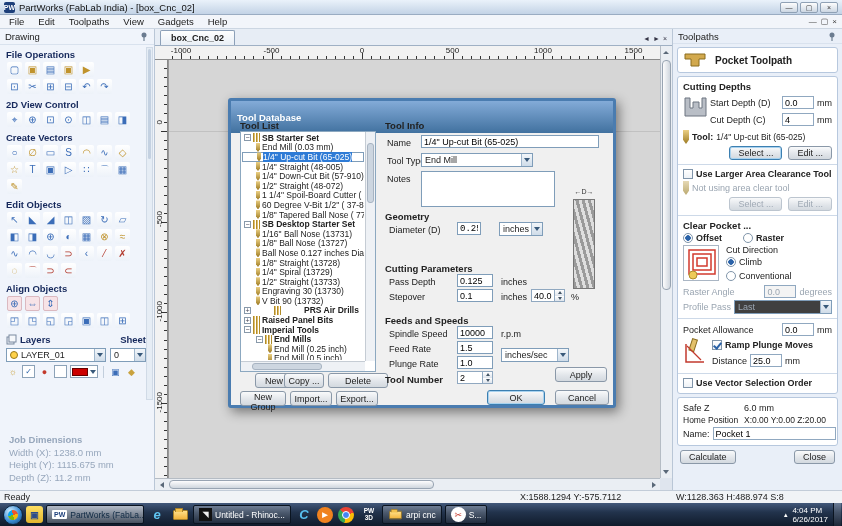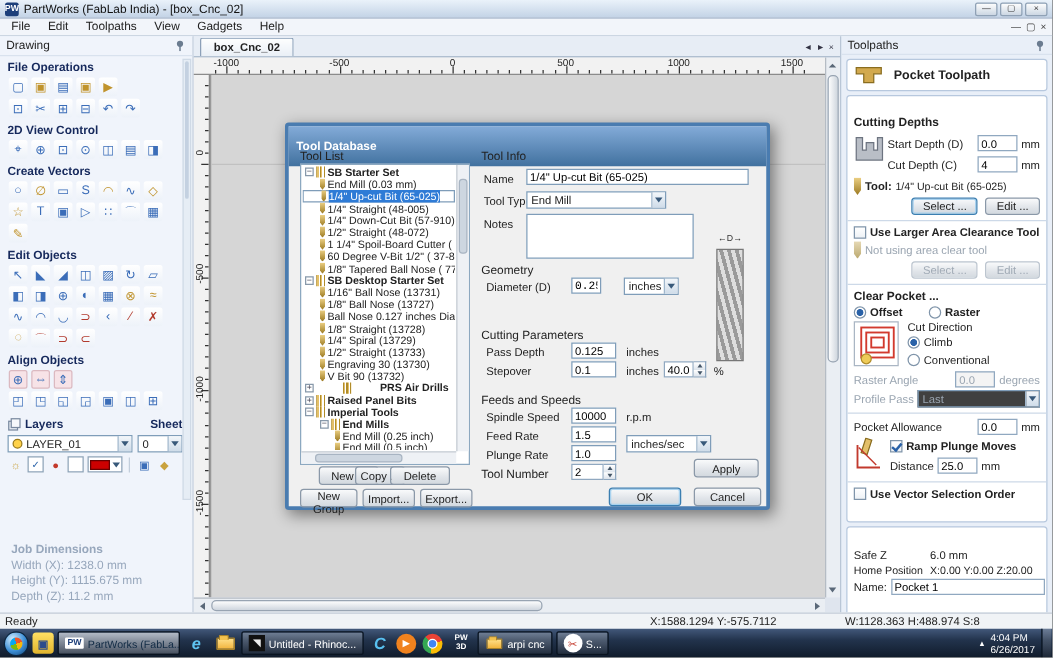--- a/index.html
+++ b/index.html
@@ -82,21 +82,21 @@
   .tri{width:0;height:0;border:3px solid transparent}
   .tri.up{border-bottom:4px solid #5a6troid;border-bottom-color:#5a6878;margin-top:-2px}
   .tri.down{border-top:4px solid #5a6878;margin-bottom:-2px}
   .tri.left{border-right:4px solid #5a6878;margin-left:-2px}
   .tri.right{border-left:4px solid #5a6878;margin-right:-2px}
 
   
   .tp{position:absolute;right:0;top:29px;width:170px;bottom:36px;background:#e9eff8;border-left:1px solid #b9c6d6;overflow:hidden}
   .tp-head{height:15px;display:flex;align-items:center;padding:0 5px;font-size:9.5px;border-bottom:1px solid #d9e2ee}
   .tp-head .pin{margin-left:auto}
-  .card{background:#fff;border:1px solid #b7c8de;border-radius:3px;margin:3px 4px;padding:15px 5px}
+  .card{background:#fff;border:1px solid #b7c8de;border-radius:3px;margin:3px 4px;padding:3px 5px}
   .tp-title-card{display:flex;align-items:center;gap:9px;font-weight:bold;font-size:10px;padding:4px 6px}
   .sec-title{font-weight:bold;font-size:9.5px;margin:1px 0 2px}
   .row{display:flex;align-items:center;gap:3px;margin:2px 0;font-size:9px}
   .row.top{align-items:flex-start}
   .col{display:flex;flex-direction:column;flex:1}
   .flex{flex:1}
   .divider{border-top:1px solid #cdd9e8;margin:4px -5px}
   .gray{color:#9aa5b1}
   .small{font-size:8.5px}
   .inp{border:1px solid #90a8c0;background:#fff;height:13px;font-size:9px;padding:0 2px;font-family:"Liberation Sans",sans-serif}
@@ -122,21 +122,21 @@
   .tp-bottom{display:flex;justify-content:space-between;margin:4px 7px}
   .ml{margin-left:auto}
   .w52{width:58px;flex:none}
 
   
   .dlg{position:absolute;left:228px;top:98px;width:388px;height:310px;background:#f0f0f0;
     border:3px solid #4a7cb0;border-radius:3px;box-shadow:3px 4px 12px rgba(0,0,0,.45);z-index:10}
   .dlg-title{height:32px;background:linear-gradient(#83abd8,#41719f);color:#fff;font-weight:bold;font-size:9.5px;
     display:flex;align-items:center;padding:0 6px}
   .dl{position:absolute;font-size:9px;white-space:nowrap}
-  .dl.b{font-weight:normal;font-size:9.5px}
+  .dl.b{font-weight:bold;font-size:9.5px}
   .dinp{position:absolute;border:1px solid #7f9db9;background:#fff;height:13px;font-size:9px;padding:0 2px;font-family:"Liberation Sans",sans-serif}
   .dsel{position:absolute}
   .abtn{position:absolute;height:15px;padding:0 2px}
   .spnwrap{position:absolute;display:flex}
   .spn{width:10px;height:13px;display:flex;flex-direction:column;border:1px solid #90a8c0;border-left:none}
   .spn i{flex:1;background:linear-gradient(#fff,#dde4ec);display:flex;align-items:center;justify-content:center}
   .spn .up::after{content:"";border-left:2.5px solid transparent;border-right:2.5px solid transparent;border-bottom:3px solid #456}
   .spn .dn::after{content:"";border-left:2.5px solid transparent;border-right:2.5px solid transparent;border-top:3px solid #456}
   .tree{position:absolute;left:9px;top:30px;width:136px;height:241px;background:#fff;border:1px solid #8ca8c0}
   .tree-rows{position:absolute;left:1px;top:1px;right:11px;bottom:11px;overflow:hidden}
@@ -796,21 +796,21 @@
         </div>
       <div class="vsb">
           <div class="t"></div>
         </div>
       <div class="hsb">
           <div class="t"></div>
         </div>
     </div>
     <button class="btn abtn" style="left:24px;top:272px;width:48px">New ...</button>
     <button class="btn abtn" style="left:53px;top:272px;width:40px">Copy ...</button>
-    <button class="btn abtn" style="left:81px;top:272px;width:48px">Delete</button>
+    <button class="btn abtn" style="left:97px;top:272px;width:60px">Delete</button>
     <button class="btn abtn" style="left:9px;top:290px;width:46px">New Group</button>
     <button class="btn abtn" style="left:59px;top:290px;width:42px">Import...</button>
     <button class="btn abtn" style="left:105px;top:290px;width:42px">Export...</button>
 
     <span class="dl b" style="left:154px;top:19px">Tool Info</span>
     <span class="dl" style="left:156px;top:37px">Name</span>
     <input class="dinp" style="left: 190px; top: 34px; width: 178px;" value="1/4&quot; Up-cut Bit (65-025)">
     <span class="dl" style="left:156px;top:55px">Tool Type</span>
     <div class="sel dsel" style="left:190px;top:52px;width:112px">
       <span>End Mill</span>

